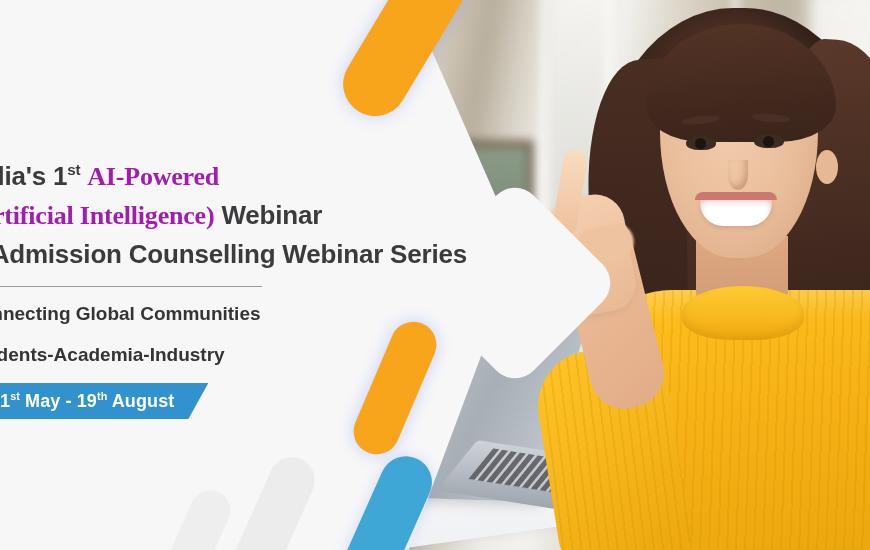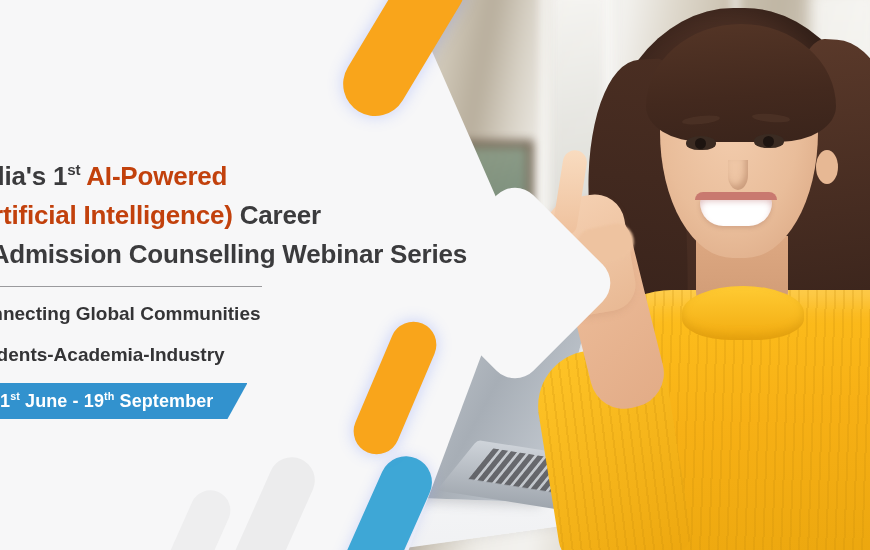--- a/index.html
+++ b/index.html
@@ -331,21 +331,21 @@
   }
   .headline {
     margin: 0;
     font-size: 26px;
     line-height: 39px;
     font-weight: 700;
     color: #3b3b3d;
     letter-spacing: -.2px;
     white-space: nowrap;
   }
-  .headline .accent { color: #c2410c; }
+  .headline .accent { color: #a21caf; font-family: Liberation Serif, serif; }
   .headline sup { font-size: .58em; vertical-align: super; }
   .rule {
     margin: 12px 0 0 0;
     width: 296px; height: 1px;
     background: #9a9a9d;
     border: 0;
   }
   .sub {
     margin: 12px 0 0 0;
     font-size: 19px;
@@ -433,27 +433,27 @@
   <div class="pill pill-orange-top"></div>
   <div class="pill pill-orange-mid"></div>
 
   <div class="copy">
     <h1 class="headline">
       <span>India's 1</span><sup>st</sup>
       <span class="accent">AI-Powered</span>
     </h1>
     <h1 class="headline">
       <span class="accent">(Artificial Intelligence)</span>
-      <span>Career</span>
+      <span>Webinar</span>
     </h1>
     <h1 class="headline">&amp; Admission Counselling Webinar Series</h1>
 
     <hr class="rule">
 
     <p class="sub">Connecting Global Communities</p>
     <p class="sub strong">Students-Academia-Industry</p>
   </div>
 
   <div class="date-ribbon">
-    <span><span>1</span><sup>st</sup> <span>June</span> <span>-</span> <span>19</span><sup>th</sup> <span>September</span></span>
+    <span><span>1</span><sup>st</sup> <span>May</span> <span>-</span> <span>19</span><sup>th</sup> <span>August</span></span>
   </div>
 
 </div>
 
 </body></html>

